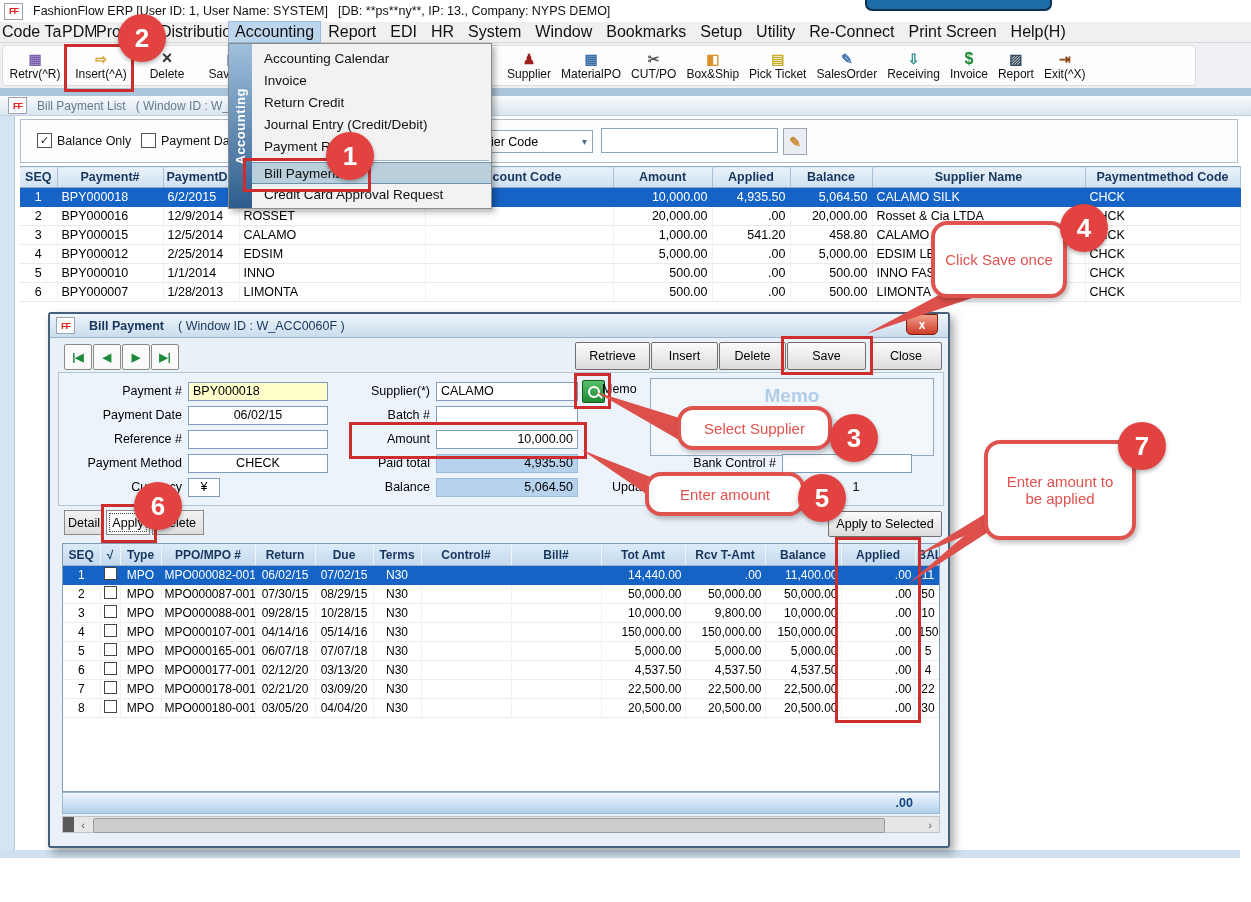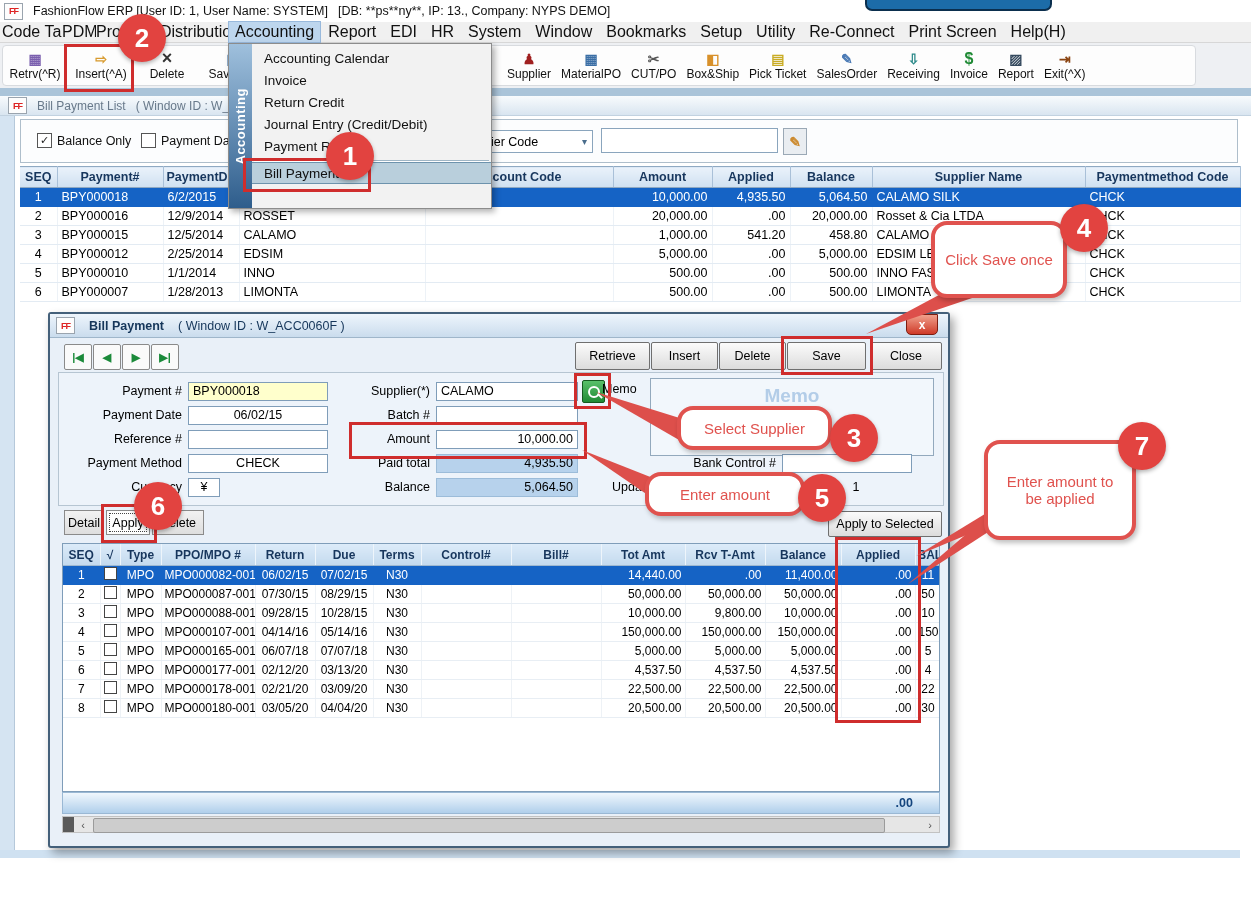--- a/index.html
+++ b/index.html
@@ -556,20 +556,21 @@
     <div class="accstrip">
         <span>Accounting</span>
       </div>
     <div class="aitem" style="top:4px">Accounting Calendar</div>
     <div class="aitem" style="top:26px">Invoice</div>
     <div class="aitem" style="top:70px">Journal Entry (Credit/Debit)</div>
     <div class="aitem" style="top:48px">Return Credit</div>
     <div class="aitem" style="top:92px">Payment Rec</div>
     <div class="asep"></div>
     <div class="aitem hl" style="top:118px">Bill Payment</div>
+    <div class="aitem" style="top:140px">Credit Card Approval Request</div>
   </div>
 
   <svg class="tails" width="1251" height="902">
     <polygon points="952,288 978,296 866,334" fill="#dd4f4b"></polygon>
     <polygon points="686,420 686,444 596,392" fill="#dd4f4b"></polygon>
     <polygon points="658,480 658,502 582,450" fill="#dd4f4b"></polygon>
     <polygon points="998,506 1010,517 916,556" fill="#dd4f4b"></polygon>
     <polygon points="992,512 1002,523 908,584" fill="#dd4f4b"></polygon>
   </svg>
 

